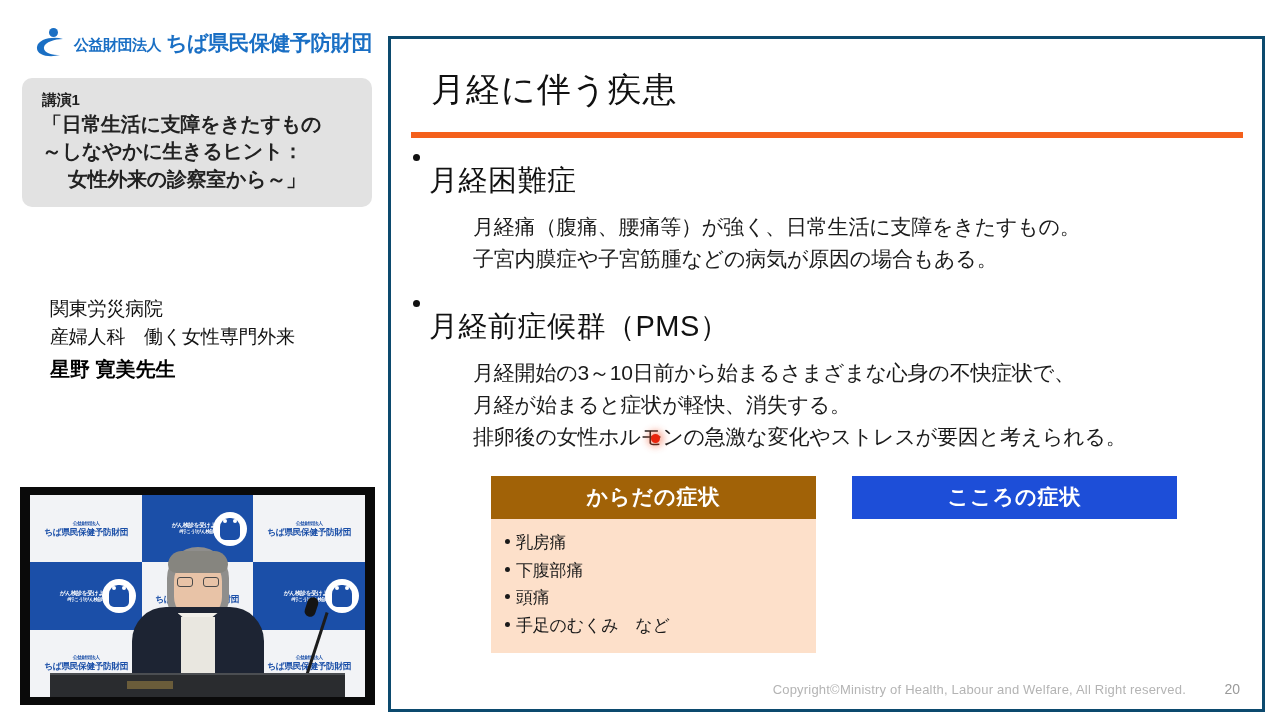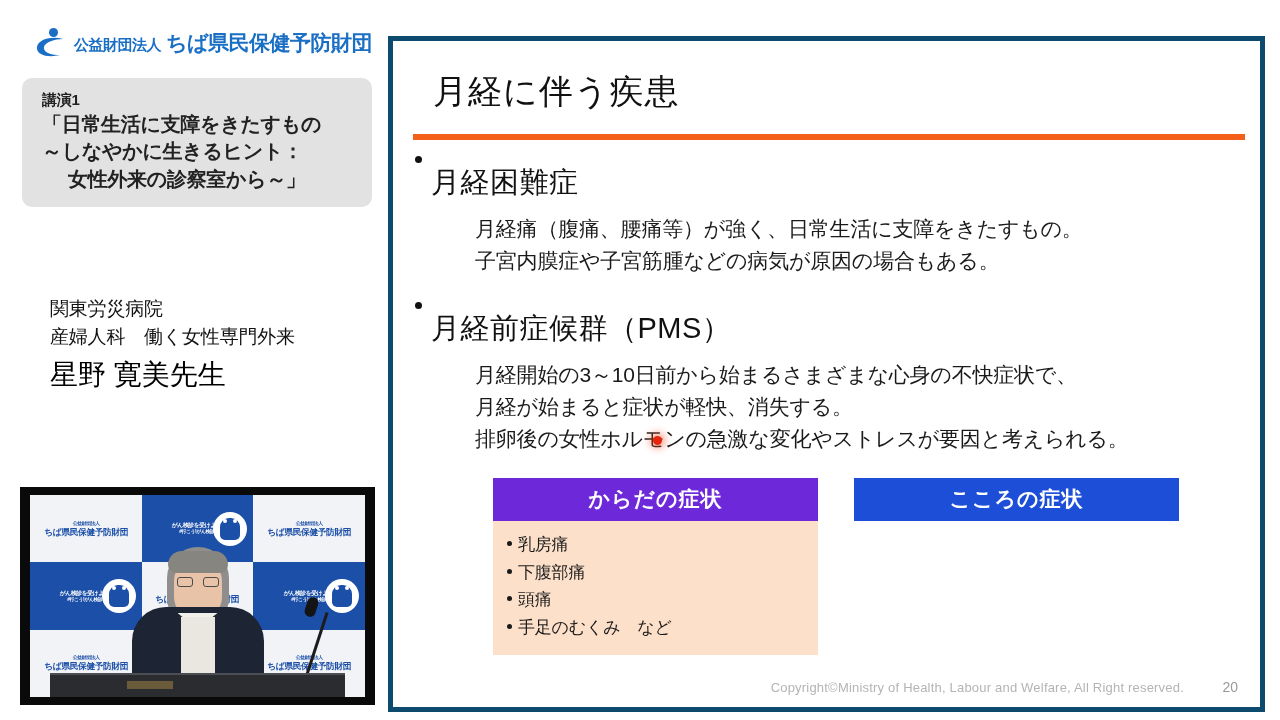--- a/index.html
+++ b/index.html
@@ -103,22 +103,22 @@
   }
   .speaker-block .affil {
     font-size: 19px;
     line-height: 1.45;
     color: #111111;
     white-space: nowrap;
     letter-spacing: -0.2px;
   }
   .speaker-block .name {
     margin-top: 6px;
-    font-size: 28px;
-    font-weight: 400;
+    font-size: 20px;
+    font-weight: 700;
     color: #000000;
     white-space: nowrap;
     letter-spacing: 0px;
   }
 
   
   .video-frame {
     position: absolute;
     left: 20px;
     top: 487px;
@@ -298,21 +298,21 @@
   }
 
   
   .slide-frame {
     position: absolute;
     left: 388px;
     top: 36px;
     width: 877px;
     height: 676px;
     box-sizing: border-box;
-    border: 5px solid #0c4a6e;
+    border: 3px solid #0c4a6e;
     background: #ffffff;
   }
   .slide-inner {
     position: relative;
     width: 100%;
     height: 100%;
     background: #ffffff;
     overflow: hidden;
   }
 
@@ -392,21 +392,21 @@
     box-sizing: border-box;
   }
   .sym-head {
     text-align: center;
     font-size: 21px;
     font-weight: 700;
     color: #ffffff;
     padding: 7px 0 8px;
     letter-spacing: 1px;
   }
-  .sym-table.body .sym-head { background: #6d28d9; }
+  .sym-table.body .sym-head { background: #a16207; }
   .sym-table.mind .sym-head { background: #1d4ed8; }
   .sym-list {
     padding: 10px 0 14px 14px;
     min-height: 122px;
     box-sizing: border-box;
   }
   .sym-table.body .sym-list { background: #fde0ca; }
   .sym-table.mind .sym-list { background: #fdf7e0; }
   .sym-list .item {
     font-size: 17px;

